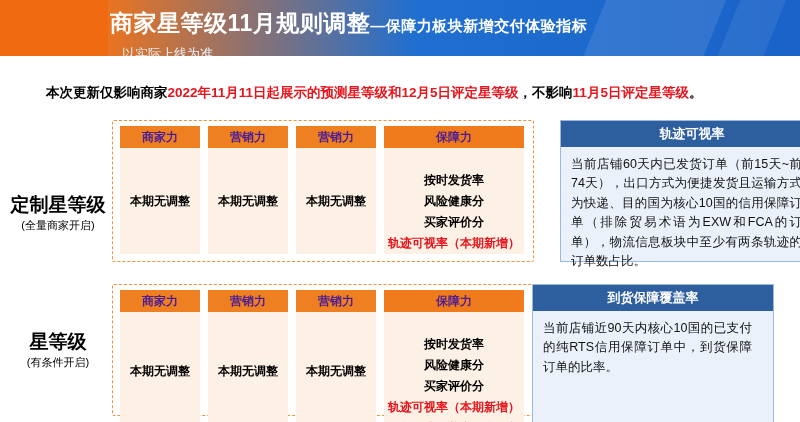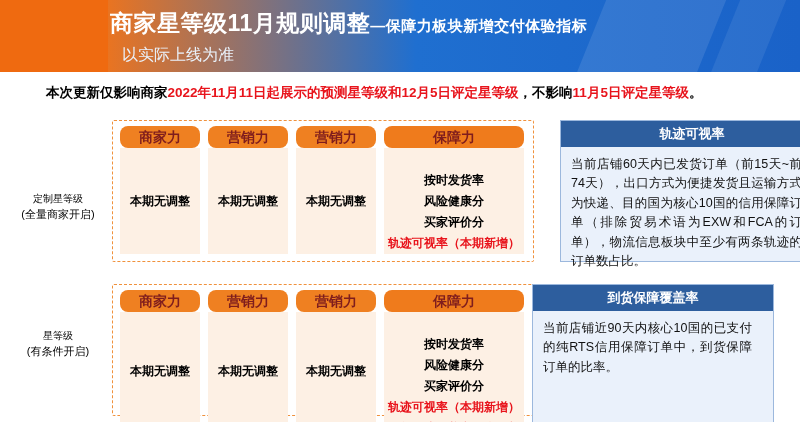--- a/index.html
+++ b/index.html
@@ -19,21 +19,21 @@
     height: 422px;
     background: #ffffff;
   }
 
   
   .banner {
     position: absolute;
     left: 0;
     top: 0;
     width: 800px;
-    height: 72px;
+    height: 56px;
     background: linear-gradient(90deg, #f06a12 0%, #f1741a 12%, #1f6fd0 52%, #1a62c8 100%);
     overflow: hidden;
   }
   .banner-left-block {
     position: absolute;
     left: 0;
     top: 0;
     width: 108px;
     height: 72px;
     background: #ef6a10;
@@ -68,21 +68,21 @@
   }
   .banner-title .sub {
     font-size: 15px;
     font-weight: bold;
   }
   .banner-sub {
     position: absolute;
     left: 122px;
     top: 45px;
     color: #eaf2fb;
-    font-size: 16px;
+    font-size: 13px;
   }
 
   
   .notice {
     position: absolute;
     left: 46px;
     top: 84px;
     width: 720px;
     font-size: 13.5px;
     font-weight: bold;
@@ -92,22 +92,22 @@
   .notice .red { color: #e8141c; margin-top: 10px; }
 
   
   .row-label {
     position: absolute;
     width: 104px;
     text-align: center;
     color: #000000;
   }
   .row-label .main {
-    font-size: 10px;
-    font-weight: normal;
+    font-size: 19px;
+    font-weight: bold;
     line-height: 1.25;
   }
   .row-label .note {
     font-size: 11px;
     margin-top: 1px;
   }
   #row1-label { left: 6px; top: 193px; }
   #row2-label { left: 6px; top: 330px; }
 
   
@@ -121,24 +121,23 @@
 
   
   .card {
     position: absolute;
     box-sizing: border-box;
   }
   .card-head {
     height: 22px;
     line-height: 22px;
     text-align: center;
-    color: #7f1d1d;
-    font-size: 14px;
-    font-weight: bold;
-    border-radius: 8px;
+    color: #4c1d95;
+    font-size: 12px;
+    font-weight: bold;
   }
   .card-body {
     box-sizing: border-box;
     background: #fdf0e4;
     text-align: center;
     padding-top: 22px;
   }
   .card-body .item {
     font-size: 12px;
     font-weight: bold;

